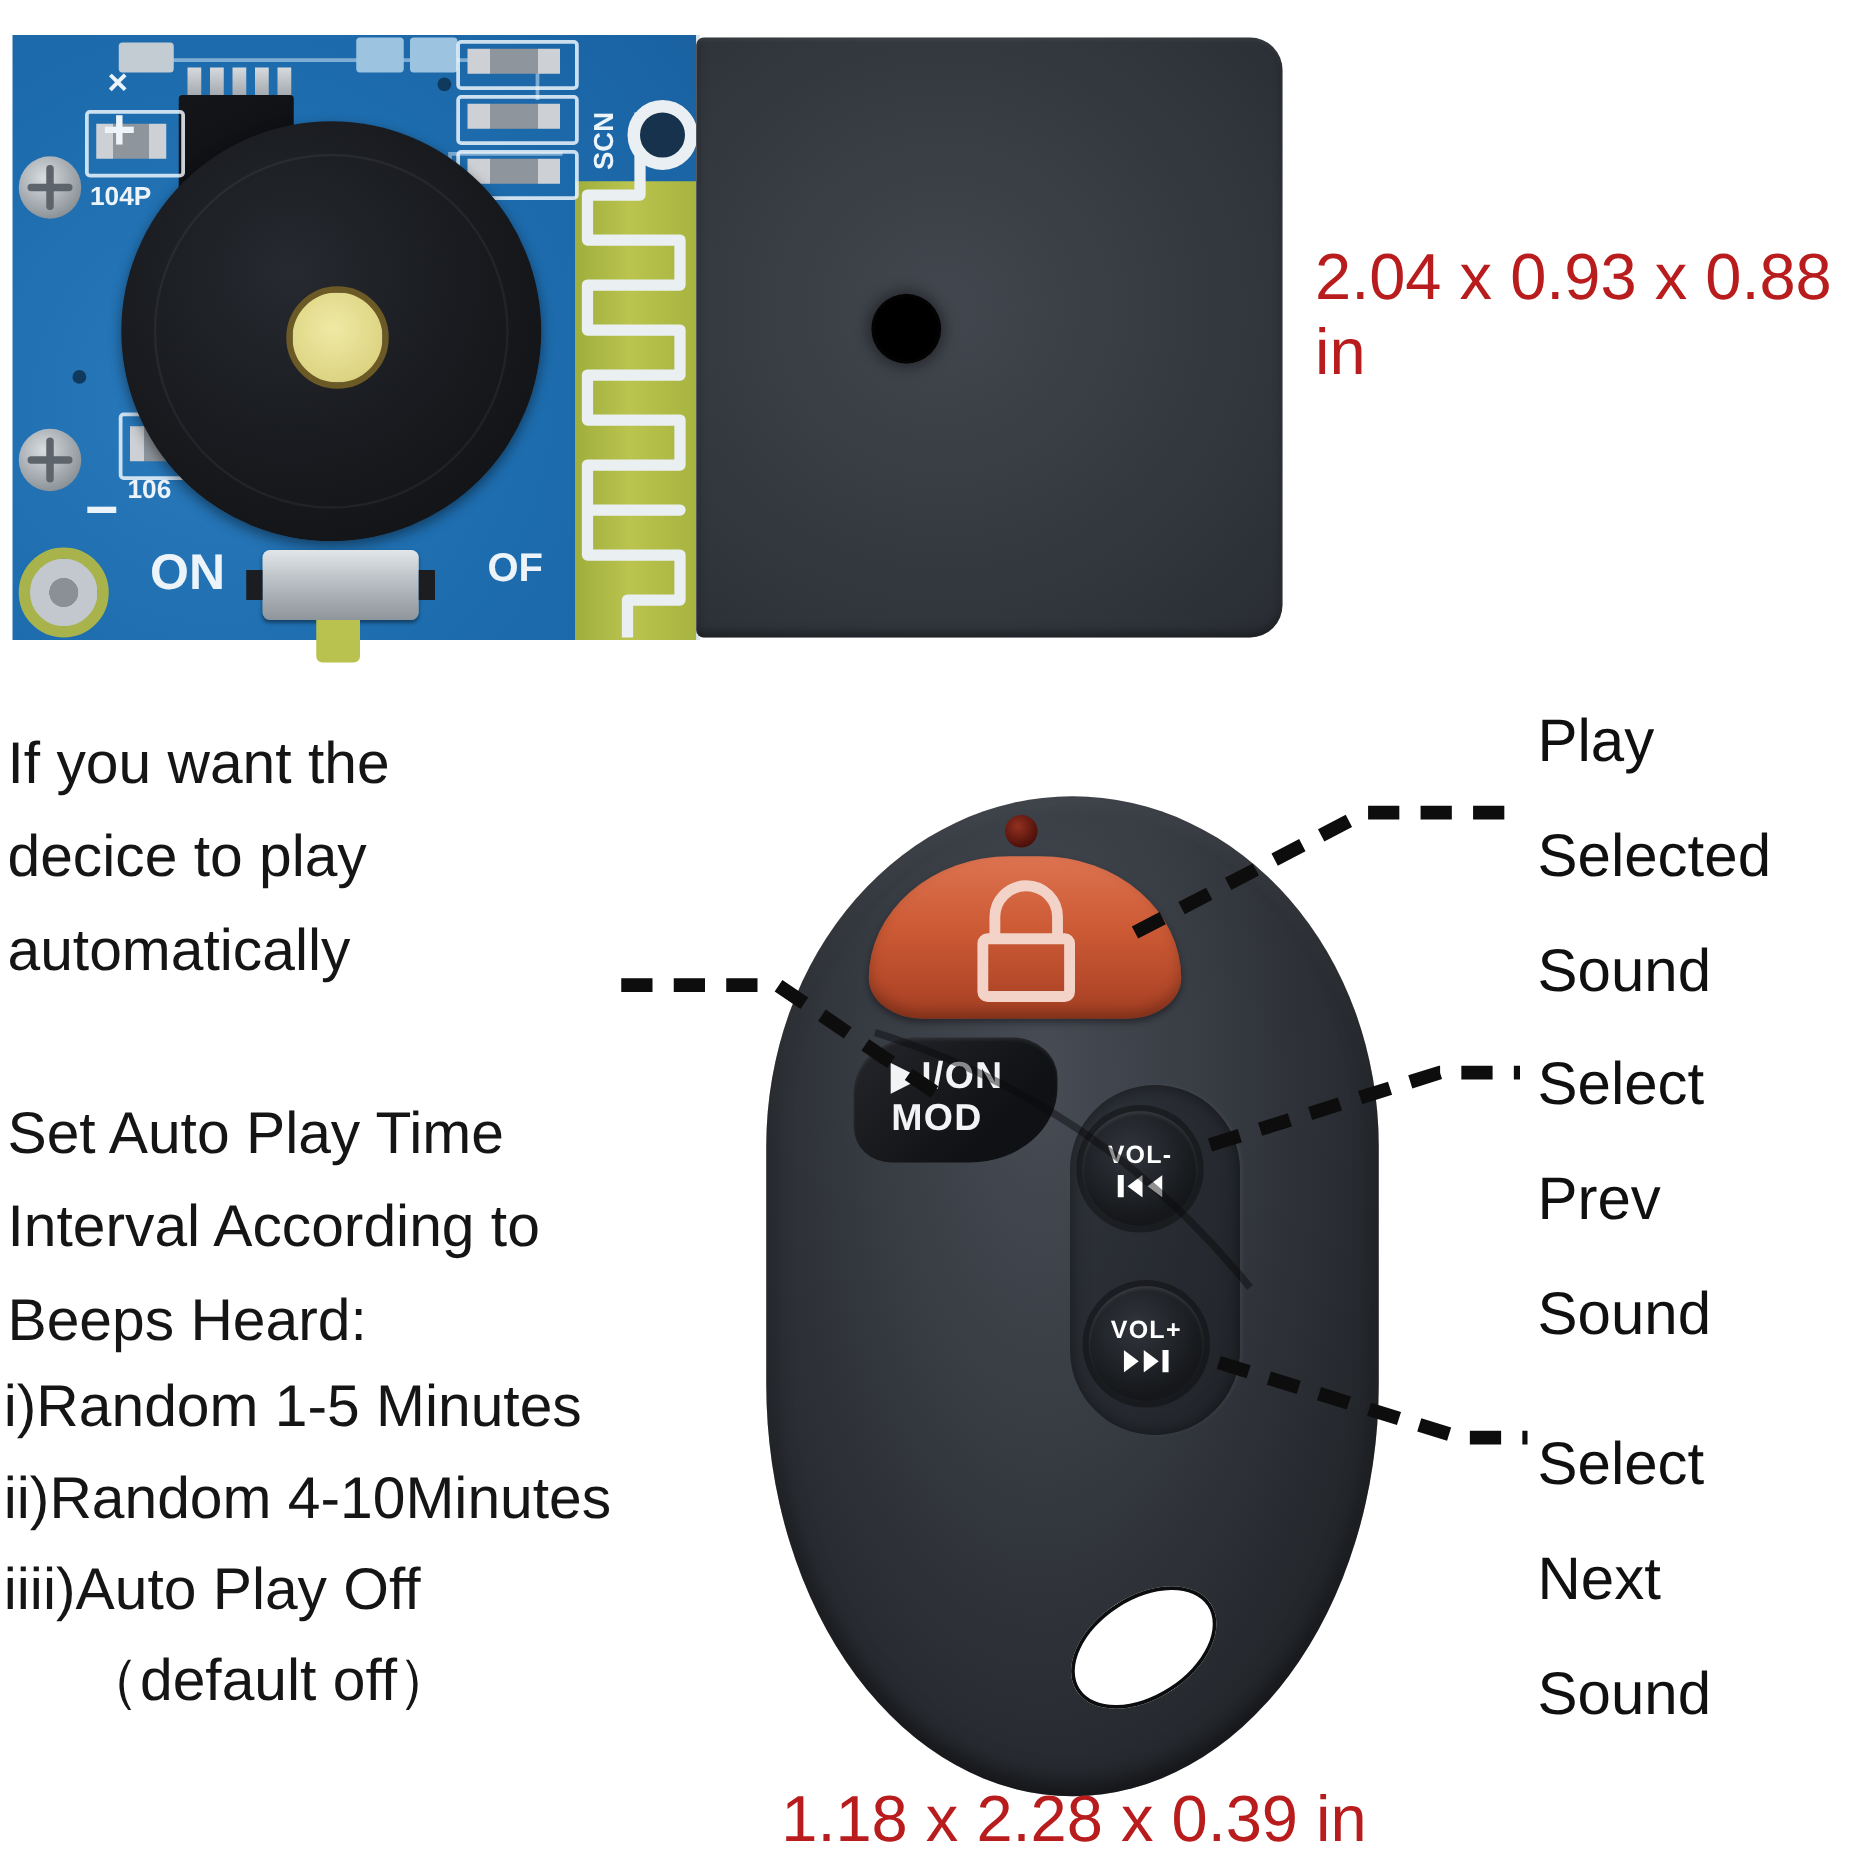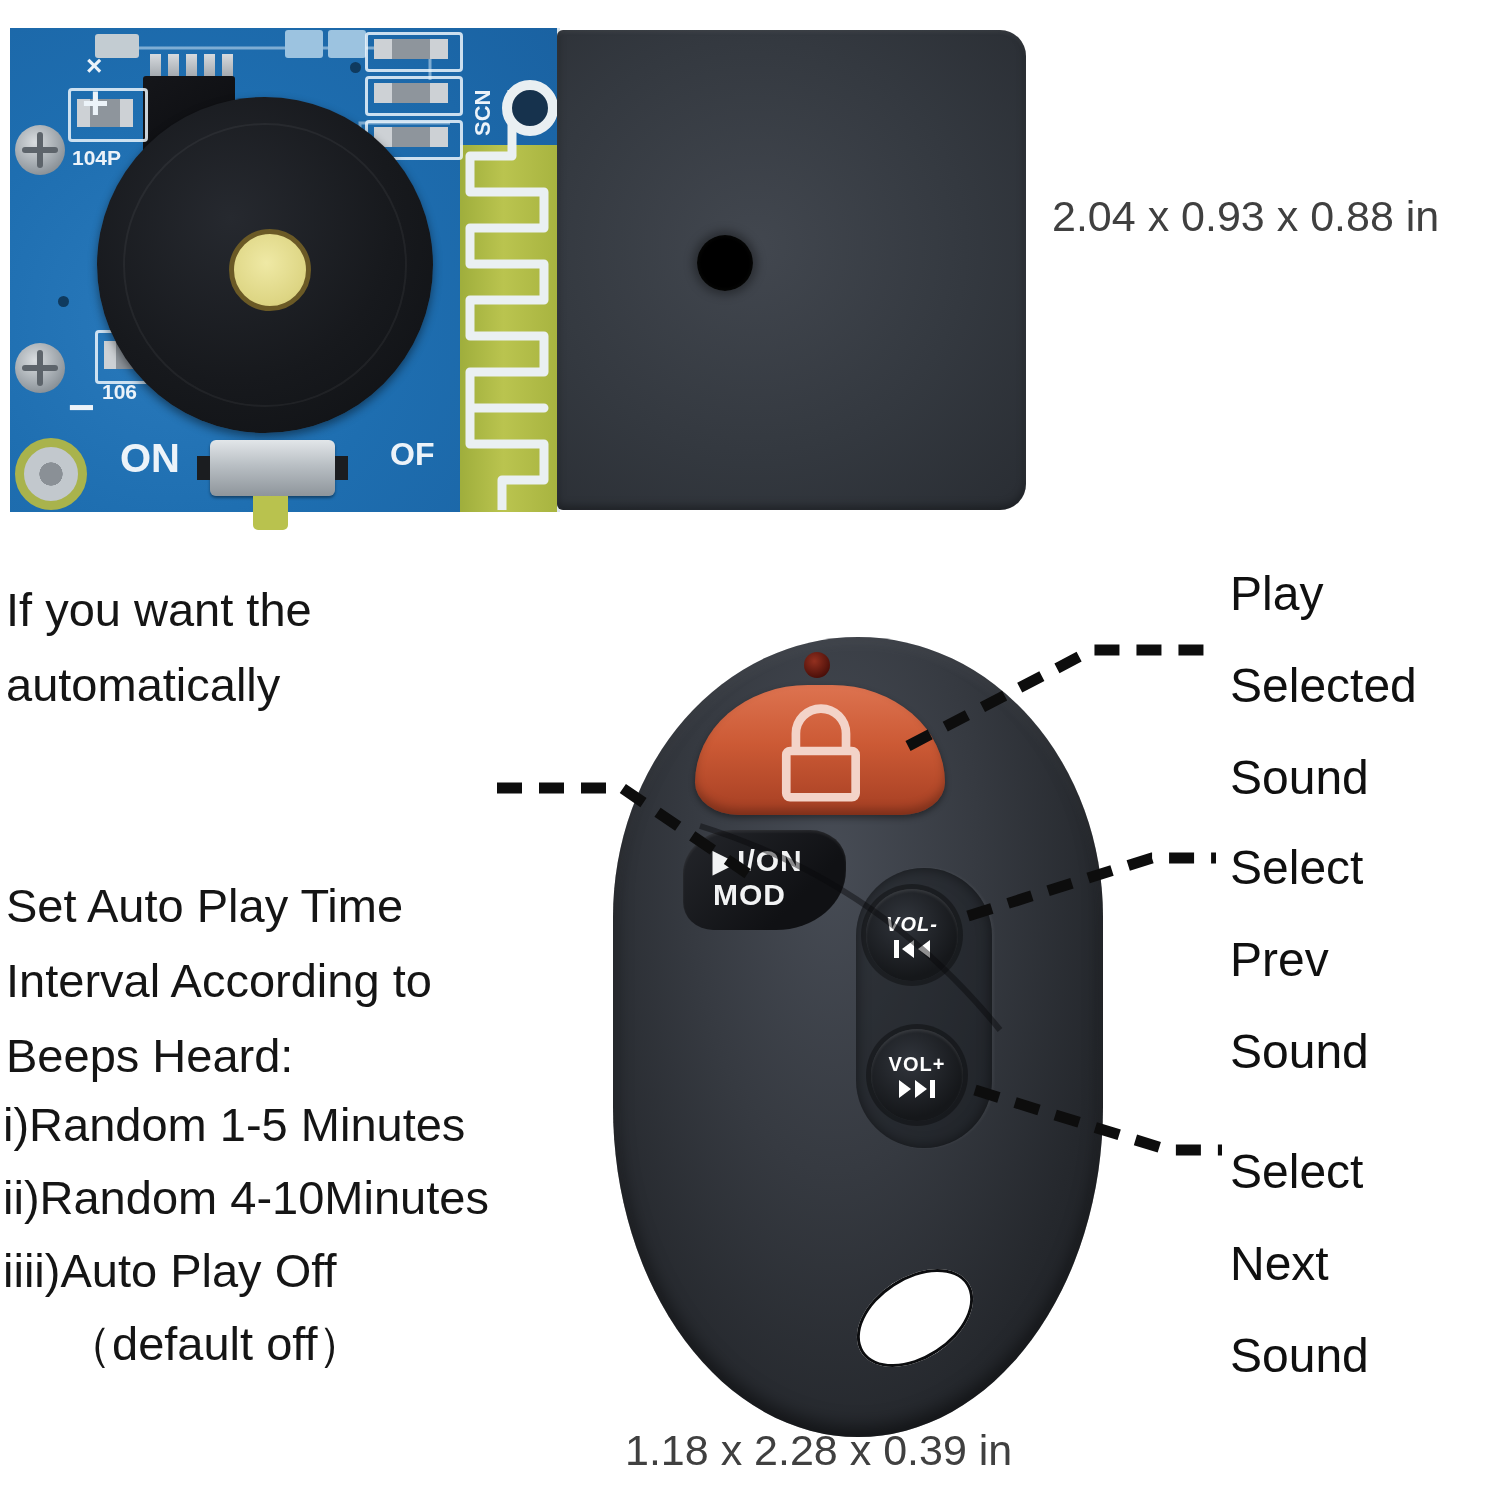--- a/index.html
+++ b/index.html
@@ -67,30 +67,30 @@
        box-shadow:inset 0 2px 3px rgba(255,255,255,.08);
        color:#f2f3f4;font-weight:bold;font-size:30px;line-height:34px;
        padding:14px 0 0 30px;box-sizing:border-box;letter-spacing:1px;}
   .vol-recess{left:243px;top:231px;width:136px;height:280px;border-radius:68px;
        background:rgba(10,11,14,.35);box-shadow:inset 0 0 14px rgba(0,0,0,.5), 2px 0 3px rgba(255,255,255,.05);}
   .vol-btn{width:92px;height:92px;border-radius:50%;
        background:radial-gradient(circle at 42% 35%, #31353c, #15171a 70%);
        box-shadow:0 0 0 5px rgba(0,0,0,.35), inset 0 2px 3px rgba(255,255,255,.1);
        display:flex;flex-direction:column;align-items:center;justify-content:center;gap:4px;
        color:#fff;font-weight:bold;font-size:20px;letter-spacing:1px;}
-  .vol-minus{left:253px;top:252px;font-style:italic;}
+  .vol-minus{left:253px;top:252px;}
   .vol-plus{left:258px;top:392px;justify-content:center;}
   .keyhole{left:238px;top:640px;width:128px;height:82px;border-radius:50%;
        transform:rotate(-33deg);background:#fff;box-shadow:inset 0 0 0 3px #0c0d0f;}
 
   
   .body-text{font-size:47px;line-height:75px;color:#151515;}
   .list-text{font-size:47px;line-height:73px;color:#151515;}
   .callout{font-size:48px;line-height:92px;color:#101010;}
-  .dim{font-size:43px;color:#404040;}
+  .dim{font-size:52px;color:#b91c1c;}
 </style>
 </head>
 <body>
 
 <div class="page">
 
   <div class="abs photo">
 
     <div class="abs pcb">
       <div class="abs antenna-strip"></div>
@@ -168,20 +168,21 @@
 
     <div class="abs case">
       <div class="abs case-hole"></div>
     </div>
   </div>
 
   <div class="abs dim" style="left:1052px;top:192px">2.04 x 0.93 x 0.88 in</div>
 
   <div class="abs body-text" style="left:6px;top:572px">
     <div>If you want the</div>
+    <div>decice to play</div>
     <div>automatically</div>
   </div>
 
   <div class="abs body-text" style="left:6px;top:868px">
     <div>Set Auto Play Time</div>
     <div>Interval According to</div>
     <div>Beeps Heard:</div>
   </div>
 
   <div class="abs list-text" style="left:3px;top:1088px">

